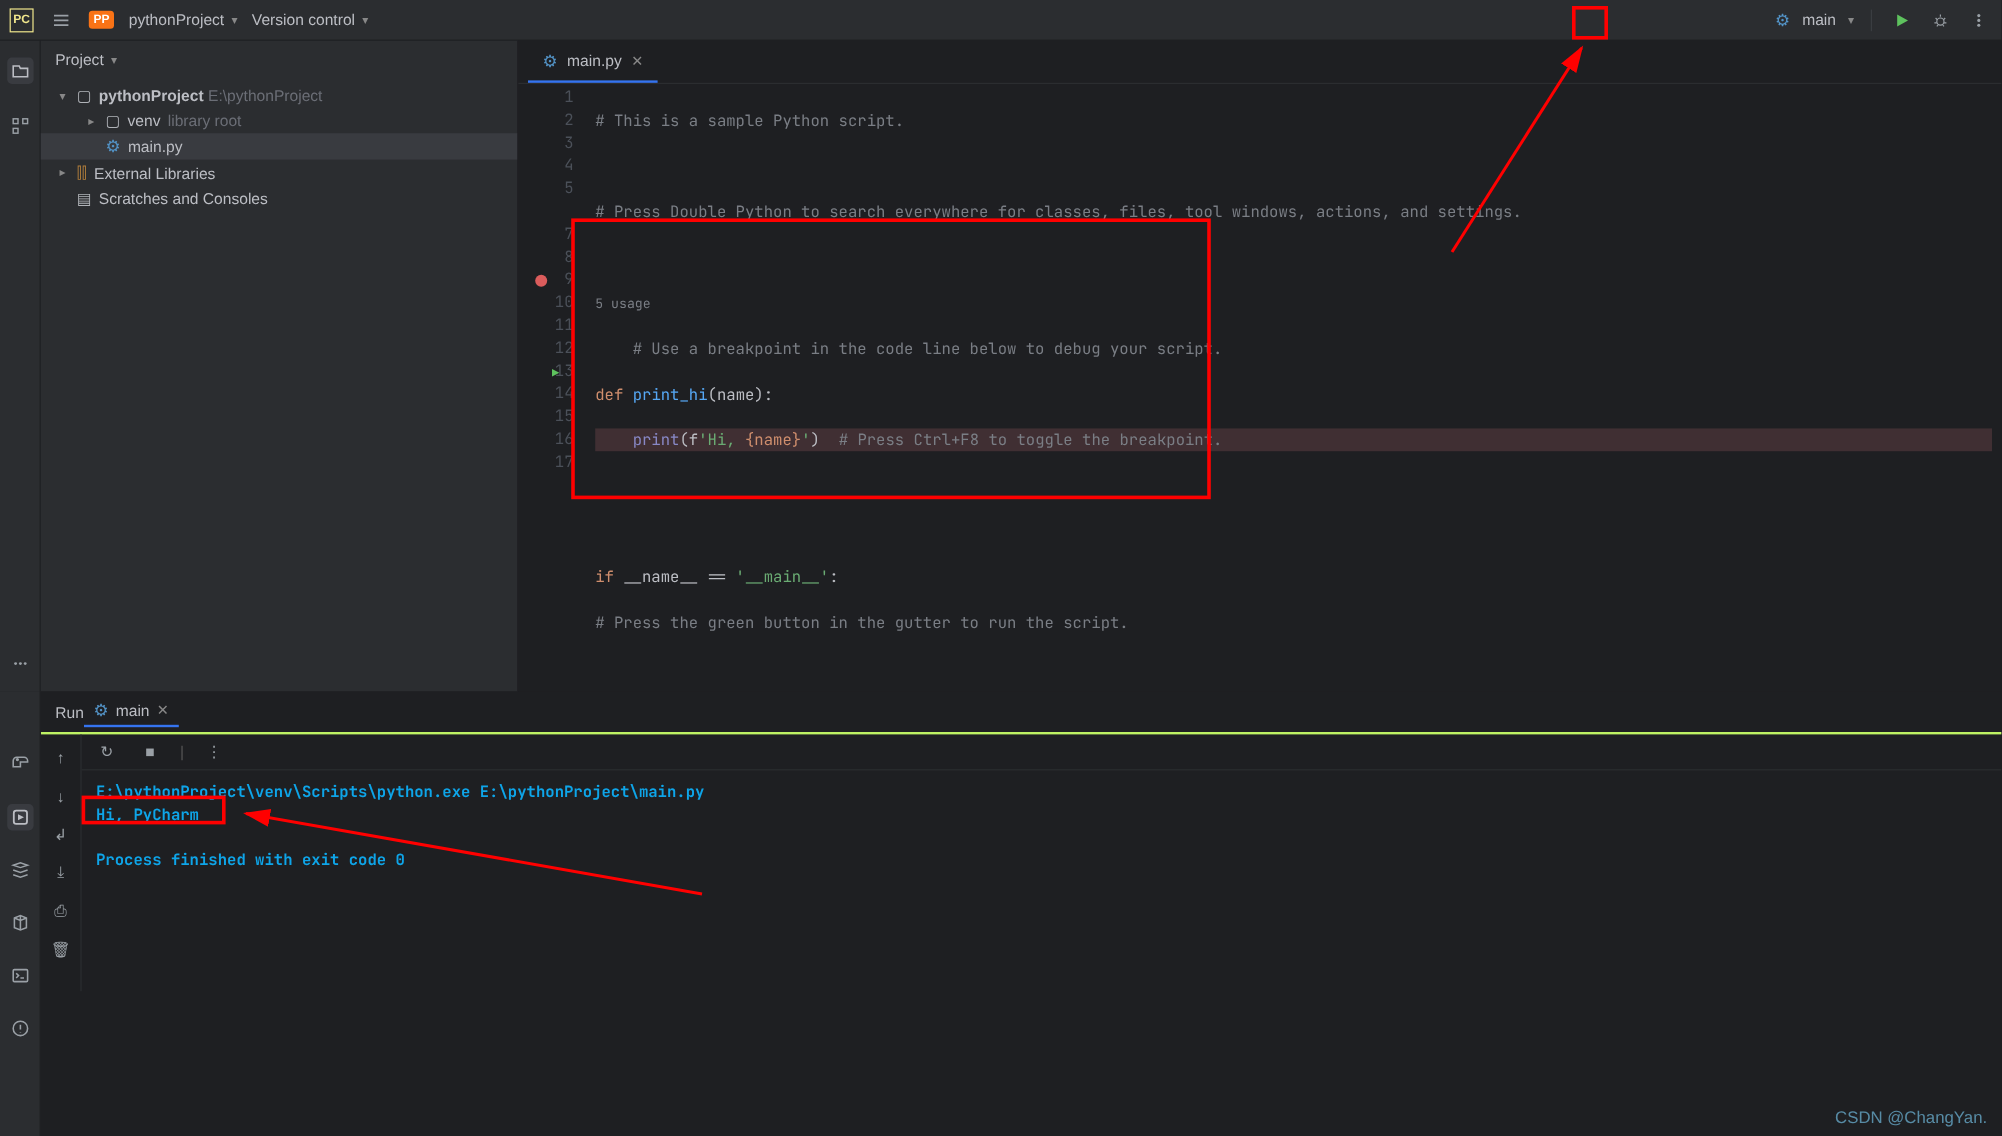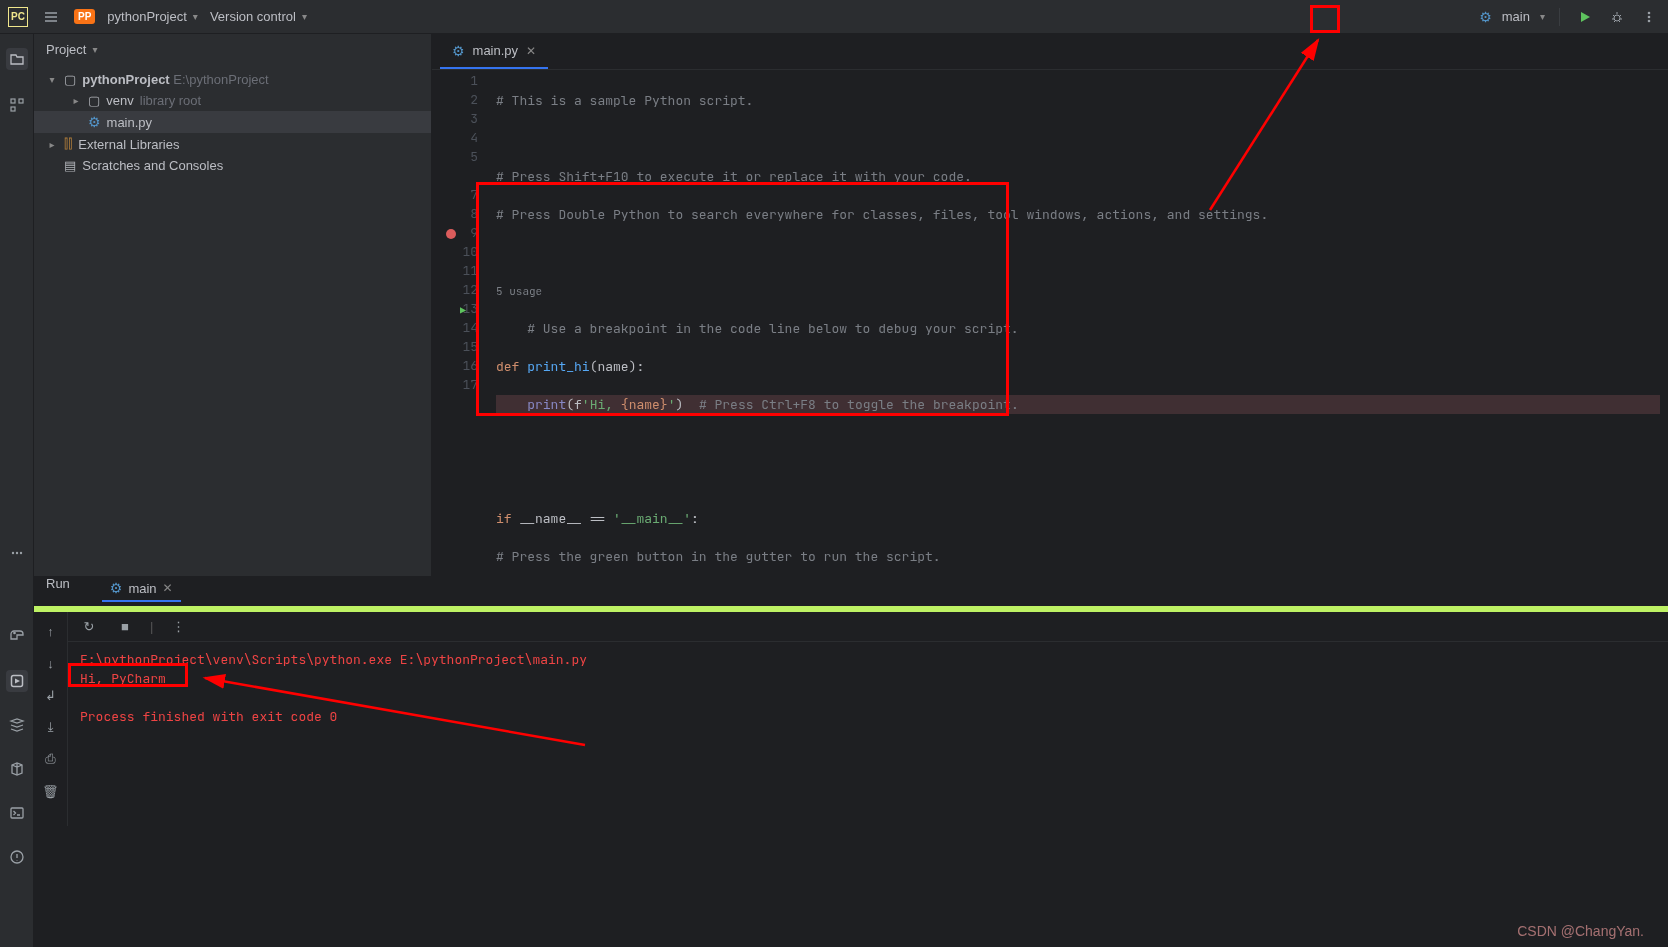--- a/index.html
+++ b/index.html
@@ -64,35 +64,35 @@
 .c-comment { color:#7a7e85; }
 .c-kw { color:#cf8e6d; }
 .c-def { color:#56a8f5; }
 .c-str { color:#6aab73; }
 .c-builtin { color:#8888c6; }
 .c-bracestr { color:#cf8e6d; }
 .c-usage { color:#7a7e85; font-size:11px; }
 .code-line { height:19px; }
 .gutter-line { height:19px; position:relative; }
 .hl-line { background:#402f33; }
-.run-header-row { height:36px; display:flex; align-items:flex-start; padding:0 12px; border-bottom:6px solid #bef264; gap:32px; width:100%; }
+.run-header-row { height:36px; display:flex; align-items:center; padding:0 12px; border-bottom:2px solid #bef264; gap:0; width:100%; }
 .run-header-row .run-label { color:#bcbec4; font-weight:500; }
 .run-tab { display:flex; align-items:center; gap:6px; padding:4px 8px; border-bottom:2px solid #3574f0; }
 .run-tab .close { color:#888; font-size:12px; }
 .run-left-strip { width:34px; display:flex; flex-direction:column; align-items:center; padding-top:8px; gap:10px; border-right:1px solid #2b2d30; }
 .run-toolbar { height:30px; display:flex; align-items:center; gap:14px; padding:0 10px; border-bottom:1px solid #2b2d30; color:#888; }
-.console { padding:8px 12px; line-height:19px; color:#ef4444; }
+.console { padding:8px 12px; line-height:19px; color:#0ea5e9;font-weight:bold; }
 
 
 .bl-strip { position:absolute; left:0; top:576px; width:34px; height:371px; background:#2b2d30; display:flex; flex-direction:column; align-items:center; padding-top:50px; gap:22px; border-right:1px solid #1e1f22; }
 .bl-strip .icon-btn.selected { background:#393b40; border-radius:4px; padding:3px; }
 
 
 .ann { position:absolute; border:3px solid #ff0000; pointer-events:none; }
-.watermark { position:absolute; right:24px; bottom:8px; color:#fca5a5; font-size:14px; opacity:.6; }
+.watermark { position:absolute; right:12px; bottom:8px; color:#7dd3fc; font-size:14px; opacity:.6; }
 
 svg { display:block; }
 </style>
 </head>
 <body>
 
 <div class="topbar">
   <div class="topbar-left">
     <div class="pc-logo">PC</div>
     <div class="icon-btn">
@@ -222,21 +222,20 @@
         <div class="gutter-line">12</div>
         <div class="gutter-line">13<span class="runmark" style="top:4px;">▶</span></div>
         <div class="gutter-line">14</div>
         <div class="gutter-line">15</div>
         <div class="gutter-line">16</div>
         <div class="gutter-line">17</div>
       </div>
       <div class="code">
 <div class="code-line"><span class="c-comment"># This is a sample Python script.</span></div>
 <div class="code-line"></div>
-<div class="code-line"><span class="c-comment"># Press Shift+F10 to execute it or replace it with your code.</span></div>
 <div class="code-line"><span class="c-comment"># Press Double Python to search everywhere for classes, files, tool windows, actions, and settings.</span></div>
 <div class="code-line"></div>
 <div class="code-line"><span class="c-usage">5 usage</span></div>
 <div class="code-line">    <span class="c-comment"># Use a breakpoint in the code line below to debug your script.</span></div>
 <div class="code-line"><span class="c-kw">def</span> <span class="c-def">print_hi</span><span>(name):</span></div>
 <div class="code-line hl-line">    <span class="c-builtin">print</span><span>(f</span><span class="c-str">'Hi, </span><span class="c-bracestr">{name}</span><span class="c-str">'</span><span>)</span>  <span class="c-comment"># Press Ctrl+F8 to toggle the breakpoint.</span></div>
 <div class="code-line"></div>
 <div class="code-line"></div>
 <div class="code-line"><span class="c-kw">if</span><span> __name__ == </span><span class="c-str">'__main__'</span><span>:</span></div>
 <div class="code-line"><span class="c-comment"># Press the green button in the gutter to run the script.</span></div>

